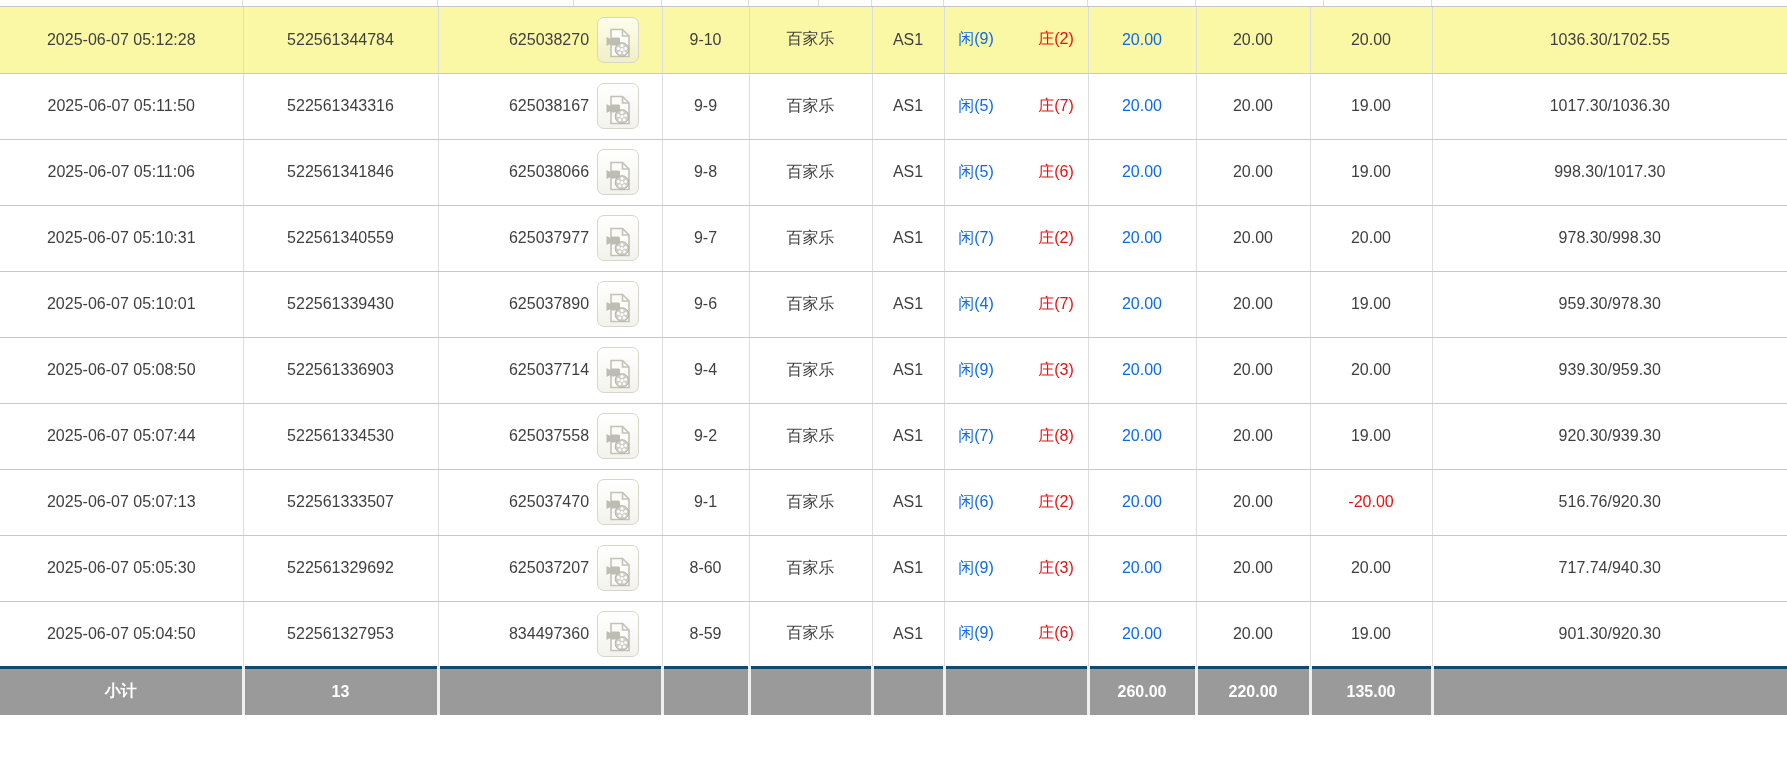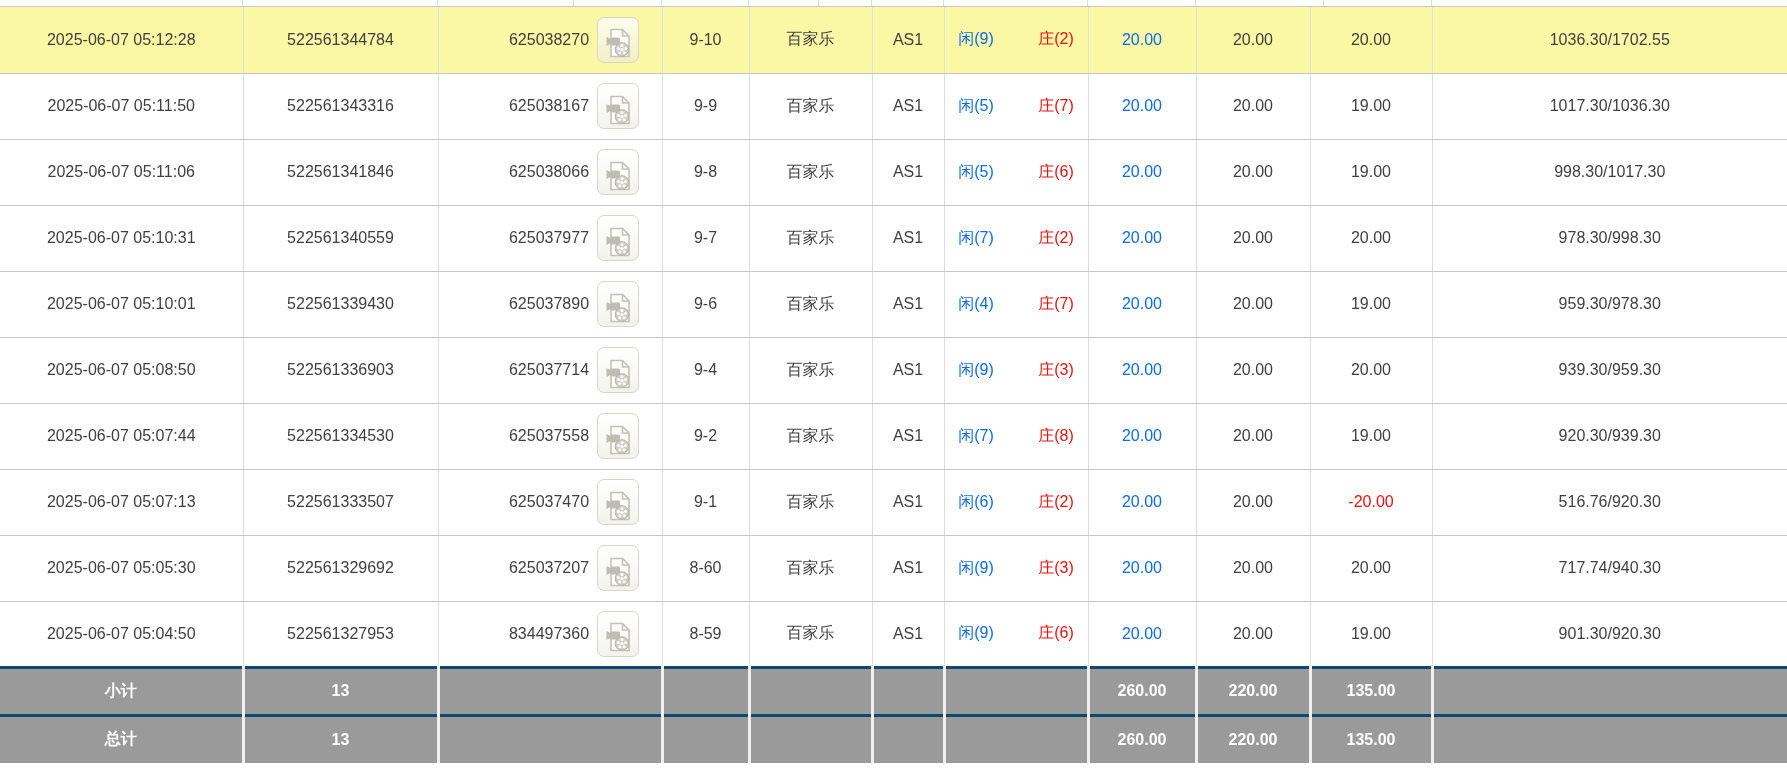--- a/index.html
+++ b/index.html
@@ -263,30 +263,17 @@
         <td></td>
         <td></td>
         <td></td>
         <td></td>
         <td></td>
         <td>260.00</td>
         <td>220.00</td>
         <td>135.00</td>
         <td></td>
       </tr>
-      <tr>
-        <td>总计</td>
-        <td>13</td>
-        <td></td>
-        <td></td>
-        <td></td>
-        <td></td>
-        <td></td>
-        <td>260.00</td>
-        <td>220.00</td>
-        <td>135.00</td>
-        <td></td>
-      </tr>
     </tfoot>
   </table>
 
   <div class="bottom-pad"></div>
 </div>
 
 </body></html>

